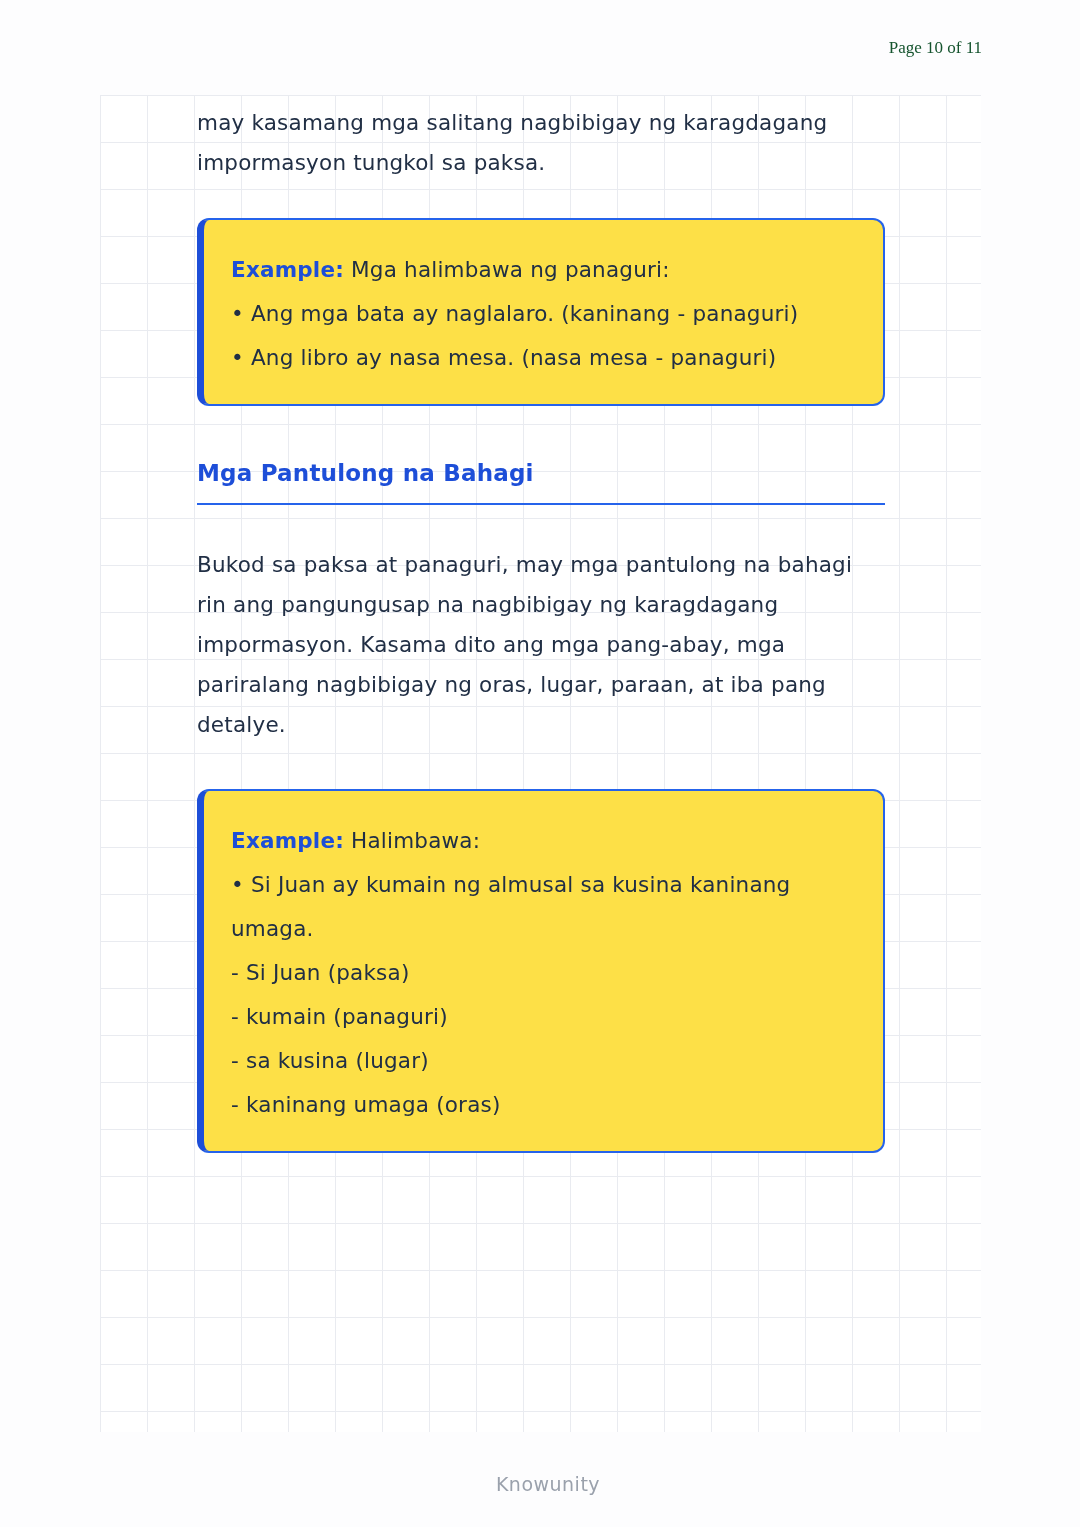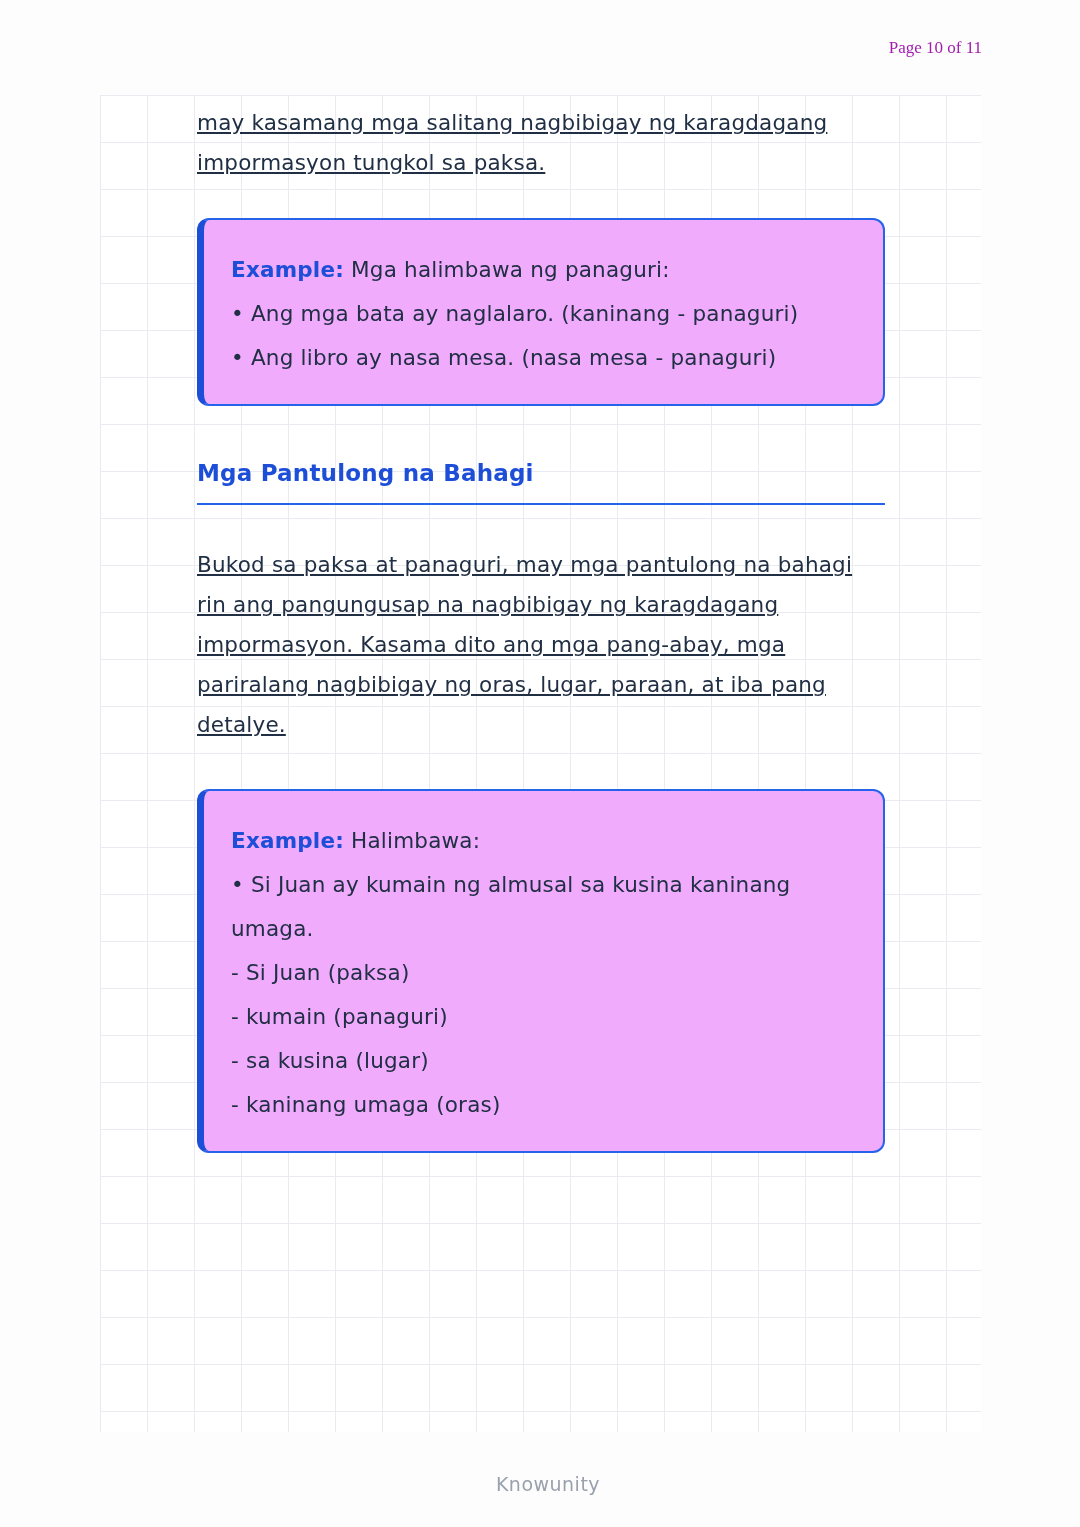--- a/index.html
+++ b/index.html
@@ -16,21 +16,21 @@
     position: absolute;
     inset: 0;
     background: #fdfdfe;
   }
   .page-number {
     position: absolute;
     top: 38px;
     right: 98px;
     font-family: "Liberation Serif", "DejaVu Serif", serif;
     font-size: 17px;
-    color: #a21caf;
+    color: #14532d;
   }
   .grid-panel {
     position: absolute;
     left: 100px;
     top: 95px;
     width: 881px;
     height: 1337px;
     background-color: #ffffff;
     background-image:
       linear-gradient(to right, #e9ebf0 1px, transparent 1px),
@@ -40,26 +40,25 @@
   .content {
     position: absolute;
     left: 197px;
     top: 95px;
     width: 688px;
   }
   .para {
     font-size: 21.5px;
     line-height: 40px;
     letter-spacing: 0.2px;
-    text-decoration: underline;
   }
   .para.intro { margin-top: 8px; }
   .para.section { margin-top: 40px; }
   .example-box {
-    background: #f0abfc;
+    background: #fde047;
     border: 2px solid #2563eb;
     border-left: 7px solid #1d4ed8;
     border-radius: 12px;
     padding: 28px 30px 24px 27px;
     margin-top: 35px;
   }
   .example-box.second { margin-top: 44px; }
   .box-line {
     font-size: 21.5px;
     line-height: 44px;

